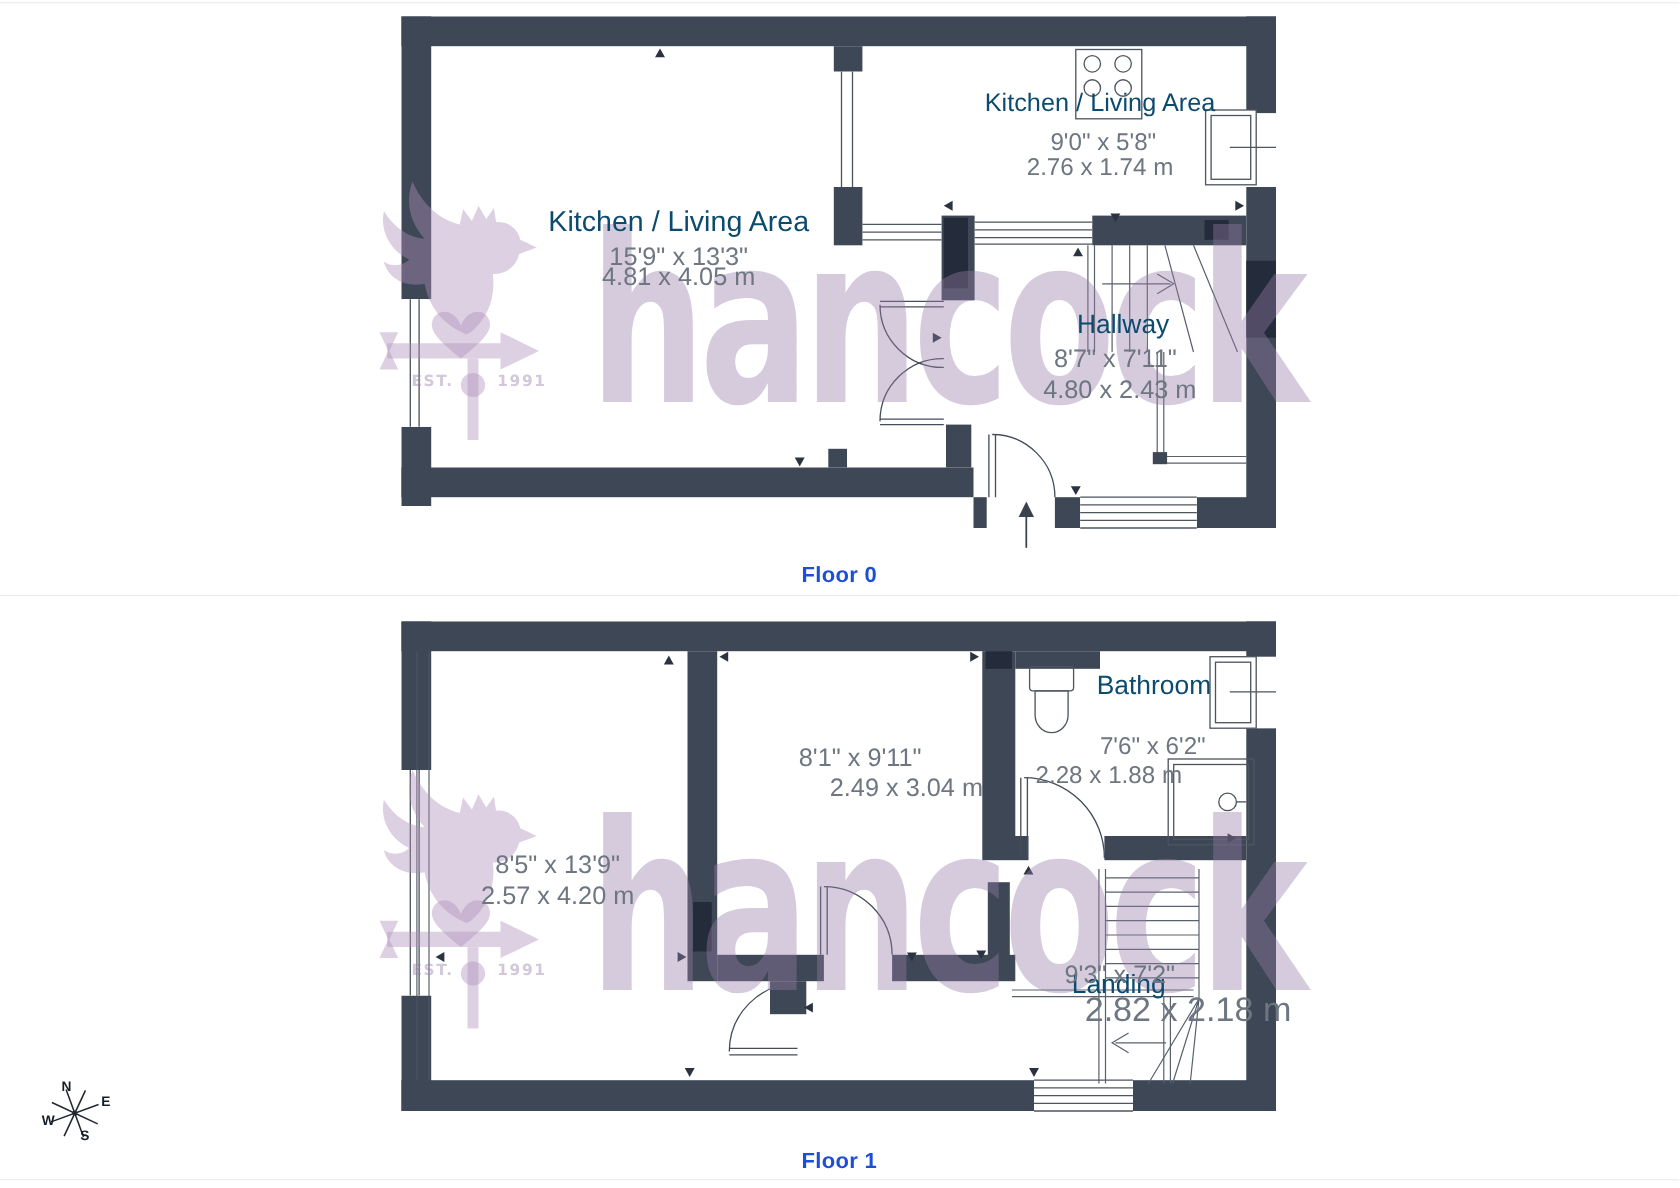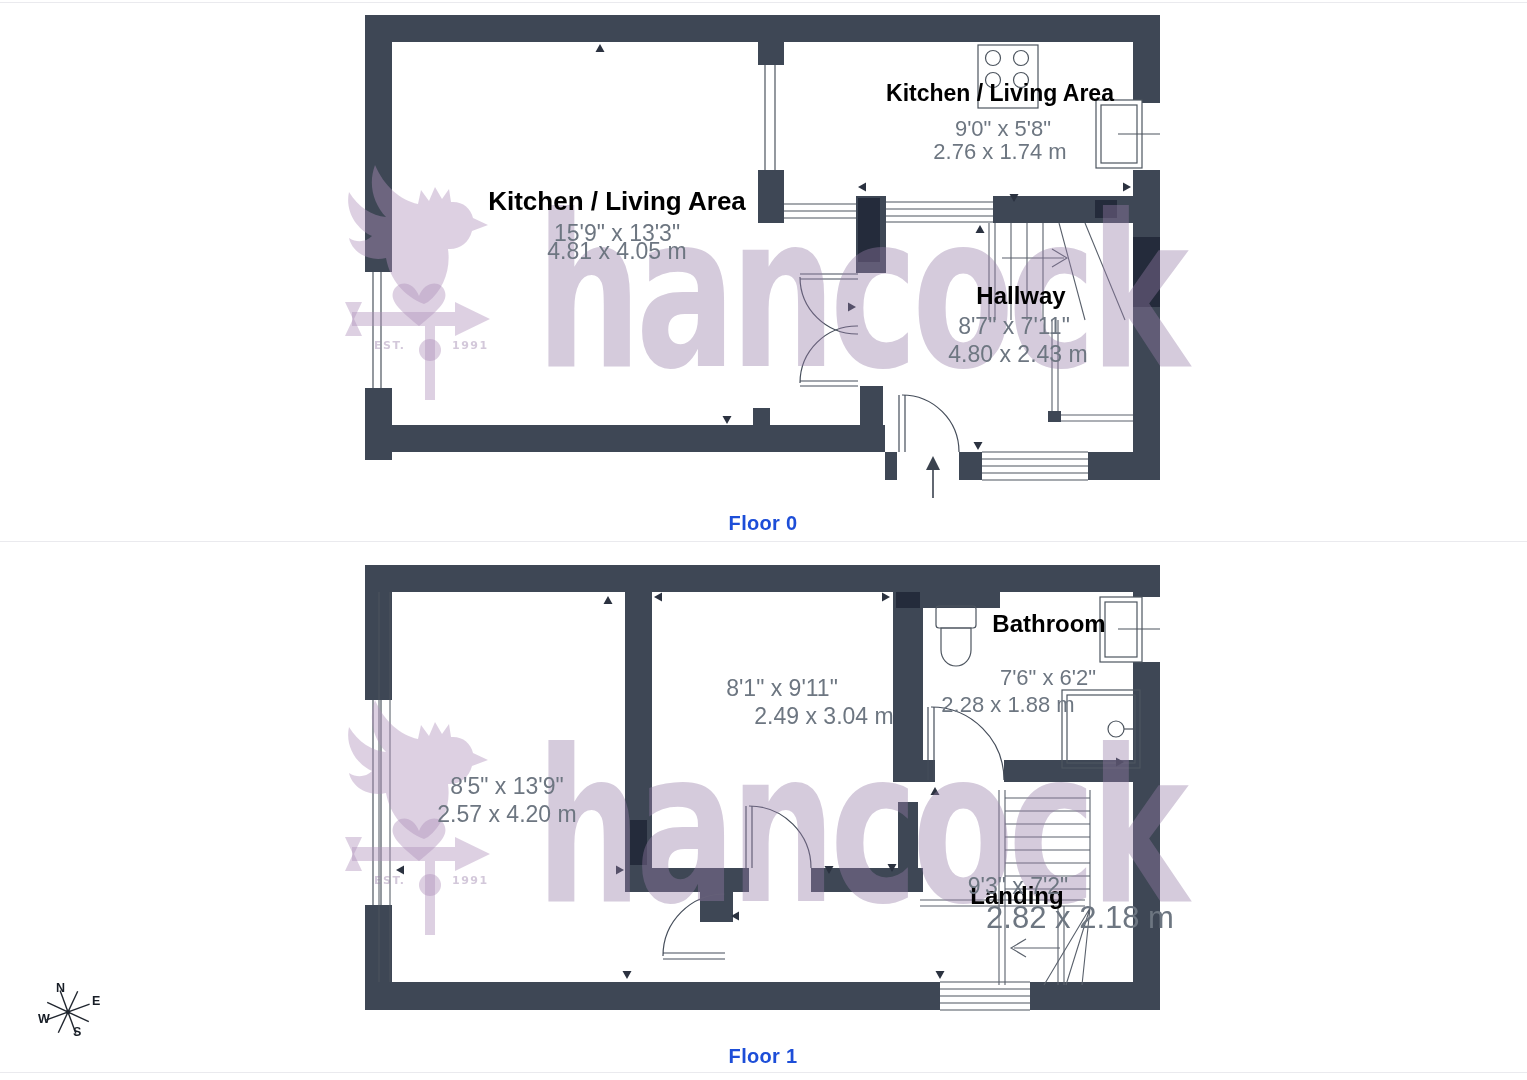--- a/index.html
+++ b/index.html
@@ -7,24 +7,24 @@
        font-family:"Liberation Sans",sans-serif;}
   .rule{position:absolute;left:0;width:1527px;height:1px;background:#eaeaee;z-index:0;}
   svg.plan{position:absolute;left:0;top:0;z-index:1;}
   .wm-brand{position:absolute;z-index:2;pointer-events:none;
             font-family:"DejaVu Sans",sans-serif;font-weight:700;
             font-size:213px;line-height:1;letter-spacing:-8px;
             transform:scaleX(0.695);transform-origin:left top;
             color:rgba(150,124,168,0.40);white-space:nowrap;}
   .wm-small{position:absolute;z-index:2;pointer-events:none;
             font-family:"DejaVu Sans",sans-serif;font-weight:700;
-            font-size:11px;letter-spacing:1.5px;color:rgba(150,124,168,0.42);
+            font-size:14px;letter-spacing:1.5px;color:rgba(150,124,168,0.42);
             white-space:nowrap;}
   .lbl{position:absolute;transform:translateX(-50%);white-space:nowrap;z-index:3;}
-  .room-name{font-weight:700;color:#000000;}
+  .room-name{font-weight:400;color:#0c4a6e;}
   .room-dim{color:#6d7681;}
   .floor-name{font-weight:700;font-size:20px;color:#1d4ed8;letter-spacing:.3px;}
   .compass-letter{position:absolute;z-index:3;font-weight:700;font-size:12.5px;
                   color:#171d26;white-space:nowrap;}
 </style>
 </head>
 <body>
 
 <div class="rule" style="top:2px"></div>
 <div class="rule" style="top:541px"></div>

